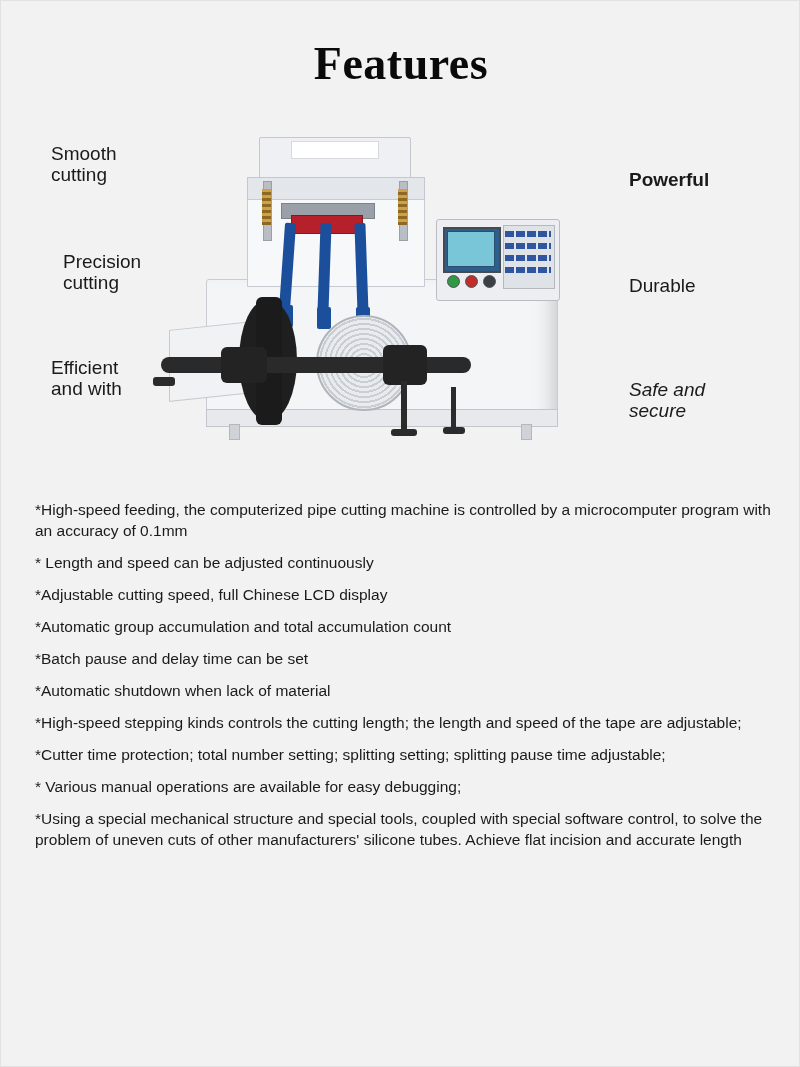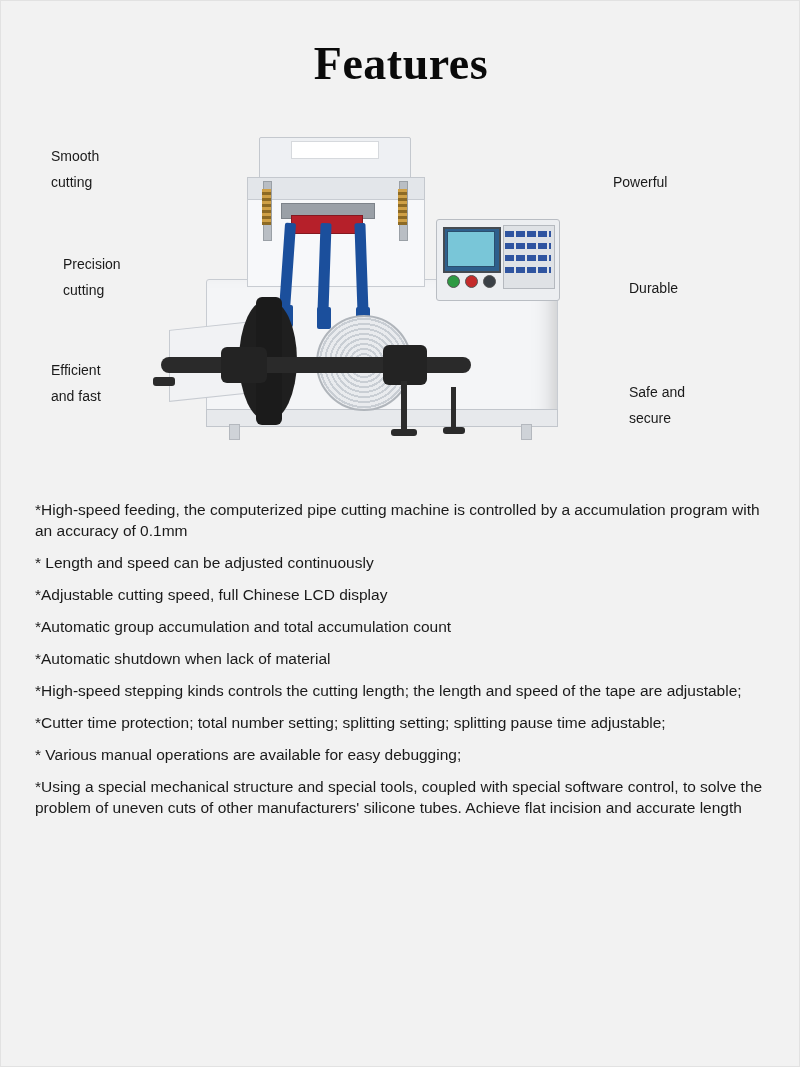--- a/index.html
+++ b/index.html
@@ -38,31 +38,31 @@
   
   .hero {
     position: absolute;
     top: 110px;
     left: 0;
     width: 800px;
     height: 360px;
   }
   .callout {
     position: absolute;
-    font-size: 14px;
-    line-height: 26px;
+    font-size: 19px;
+    line-height: 21px;
     color: #1a1a1a;
     white-space: pre-line;
   }
   .c-left-1 { left: 50px;  top: 32px; }
   .c-left-2 { left: 50px;  top: 140px; margin-left: 12px; }
   .c-left-3 { left: 50px;  top: 246px; }
-  .c-right-1 { left: 612px; top: 58px; }
+  .c-right-1 { left: 628px; top: 58px; font-weight: bold; }
   .c-right-2 { left: 628px; top: 164px; }
-  .c-right-3 { left: 628px; top: 268px; }
+  .c-right-3 { left: 628px; top: 268px; font-style: italic; }
 
   
   .machine {
     position: absolute;
     left: 150px;
     top: 8px;
     width: 450px;
     height: 340px;
   }
   .m-part { position: absolute; }
@@ -200,21 +200,21 @@
 
   <div class="title">Features</div>
 
   <div class="hero">
 
     <div class="callout c-left-1">Smooth
 cutting</div>
     <div class="callout c-left-2">Precision
 cutting</div>
     <div class="callout c-left-3">Efficient
-and fast</div>
+and with</div>
 
     <div class="callout c-right-1">Powerful</div>
     <div class="callout c-right-2">Durable</div>
     <div class="callout c-right-3">Safe and
 secure</div>
 
     <div class="machine">
       <div class="m-part body-main"></div>
       <div class="m-part body-base"></div>
       <div class="m-part foot-l"></div>
@@ -260,24 +260,25 @@
       <div class="m-part hub-2"></div>
       <div class="m-part tray-tip"></div>
       <div class="m-part stand-rod"></div>
       <div class="m-part stand-foot"></div>
       <div class="m-part stand-rod2"></div>
       <div class="m-part stand-foot2"></div>
     </div>
   </div>
 
   <div class="features">
-    <div class="feature-line">*High-speed feeding, the computerized pipe cutting machine is controlled by a accumulation program with an accuracy of 0.1mm</div>
+    <div class="feature-line">*High-speed feeding, the computerized pipe cutting machine is controlled by a microcomputer program with an accuracy of 0.1mm</div>
     <div class="feature-line">* Length and speed can be adjusted continuously</div>
     <div class="feature-line">*Adjustable cutting speed, full Chinese LCD display</div>
     <div class="feature-line">*Automatic group accumulation and total accumulation count</div>
+    <div class="feature-line">*Batch pause and delay time can be set</div>
     <div class="feature-line">*Automatic shutdown when lack of material</div>
     <div class="feature-line">*High-speed stepping kinds controls the cutting length; the length and speed of the tape are adjustable;</div>
     <div class="feature-line">*Cutter time protection; total number setting; splitting setting; splitting pause time adjustable;</div>
     <div class="feature-line">* Various manual operations are available for easy debugging;</div>
     <div class="feature-line">*Using a special mechanical structure and special tools, coupled with special software control, to solve the problem of uneven cuts of other manufacturers' silicone tubes. Achieve flat incision and accurate length</div>
   </div>
 
 </div>
 
 </body></html>

